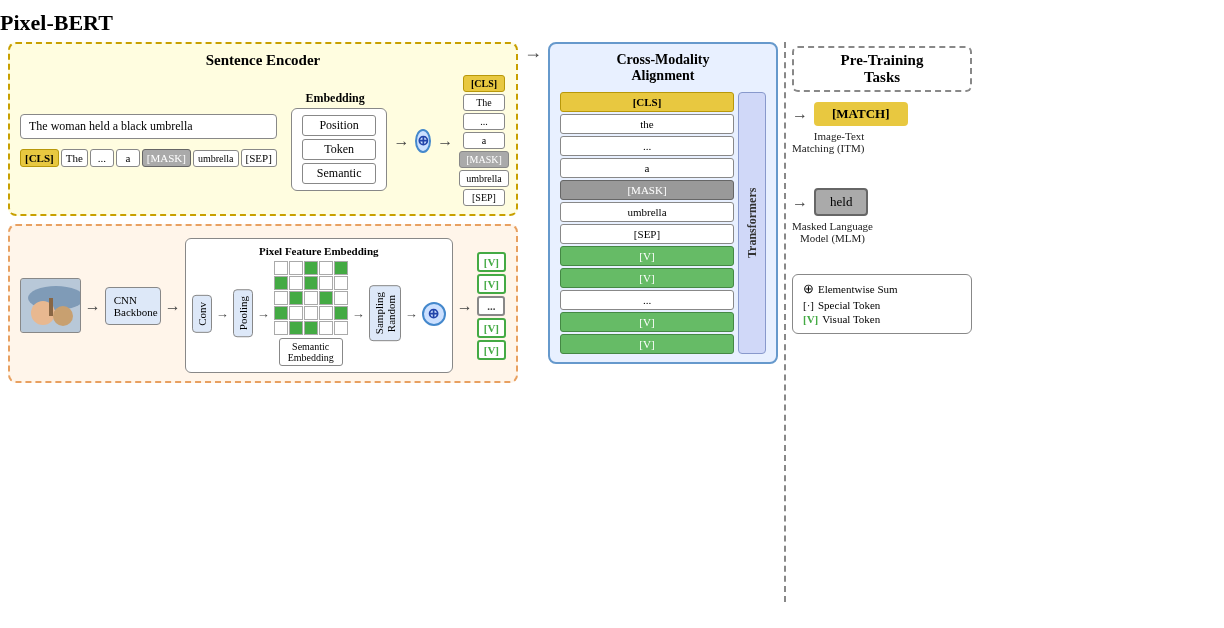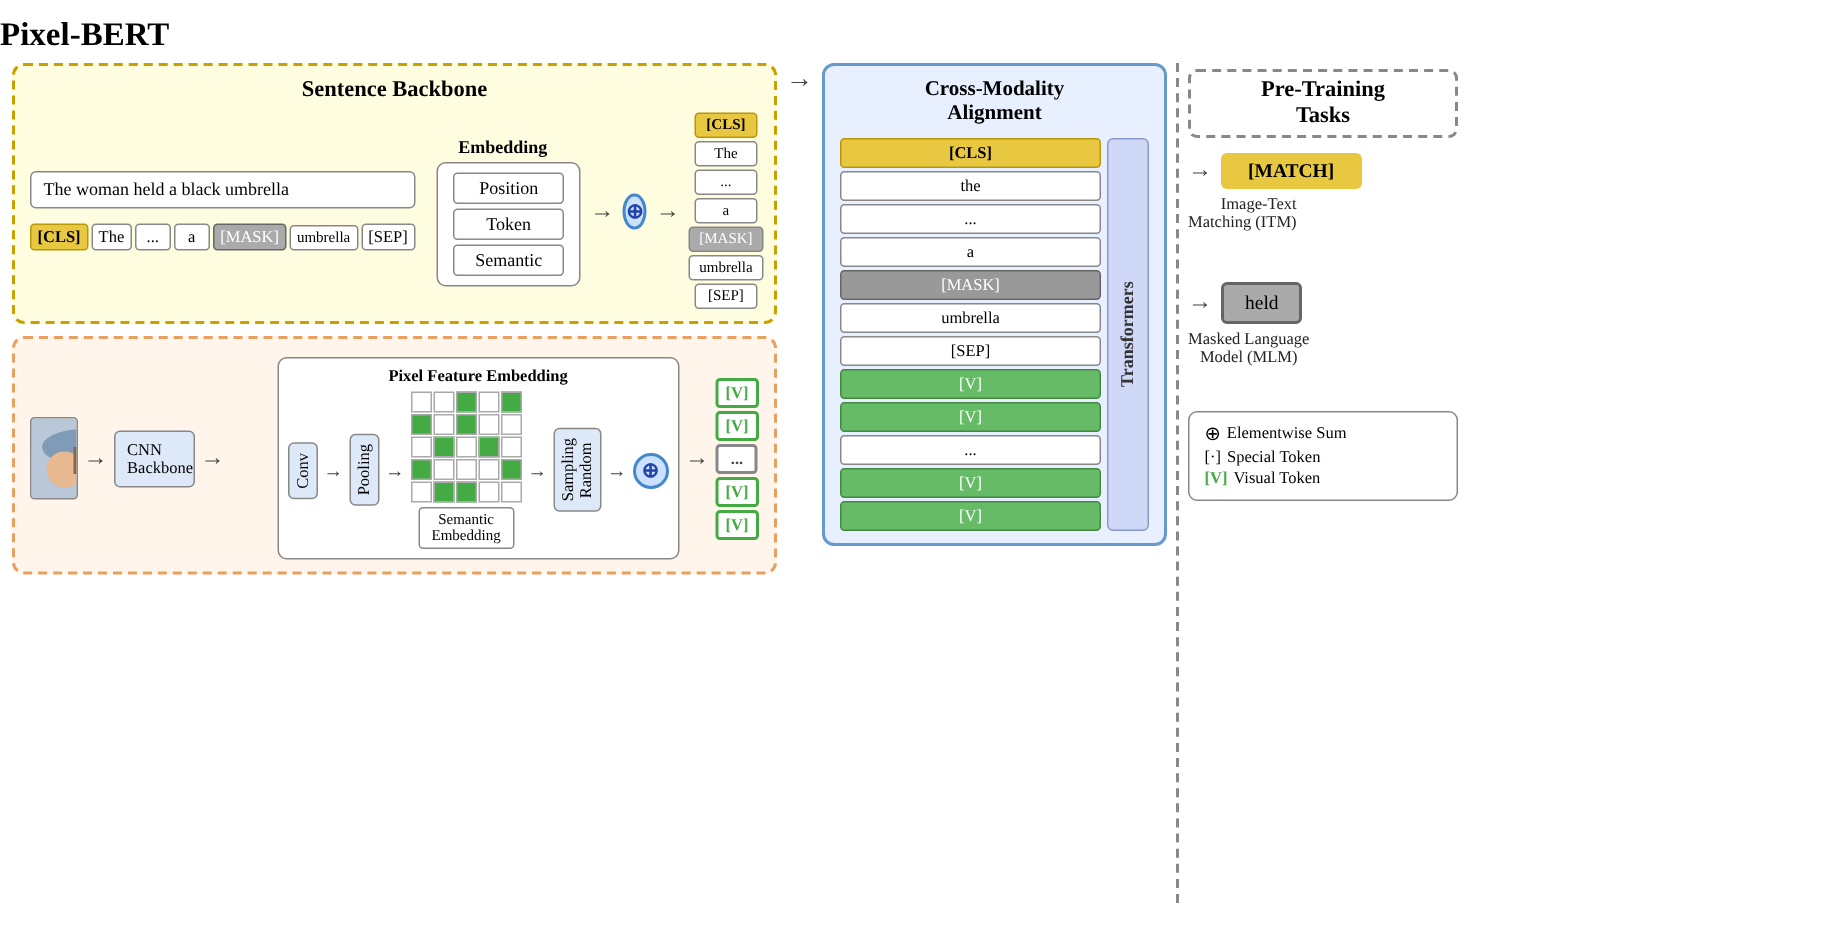--- a/index.html
+++ b/index.html
@@ -339,21 +339,20 @@
     
     .pixel-feat-box {
       border: 1.5px solid #888;
       background: #fff;
       border-radius: 6px;
       padding: 6px;
       display: flex;
       flex-direction: column;
       align-items: center;
       gap: 4px;
-      margin-left: 31px;
     }
 
     
     .pixel-grid {
       display: grid;
       grid-template-columns: repeat(5, 14px);
       grid-template-rows: repeat(5, 14px);
       gap: 1px;
     }
 
@@ -463,21 +462,21 @@
 <body>
 
 <div>
   <div class="main-title">Pixel-BERT</div>
 
   <div class="full-layout">
 
     <div class="left-panel">
 
       <div class="sentence-encoder">
-        <div class="section-title">Sentence Backbone</div>
+        <div class="section-title">Sentence Encoder</div>
 
         <div class="se-inner">
 
           <div class="se-left">
             <div class="text-box">The woman held a black umbrella</div>
             <div class="token-row">
               <div class="token token-cls">[CLS]</div>
               <div class="token">The</div>
               <div class="token">...</div>
               <div class="token">a</div>

